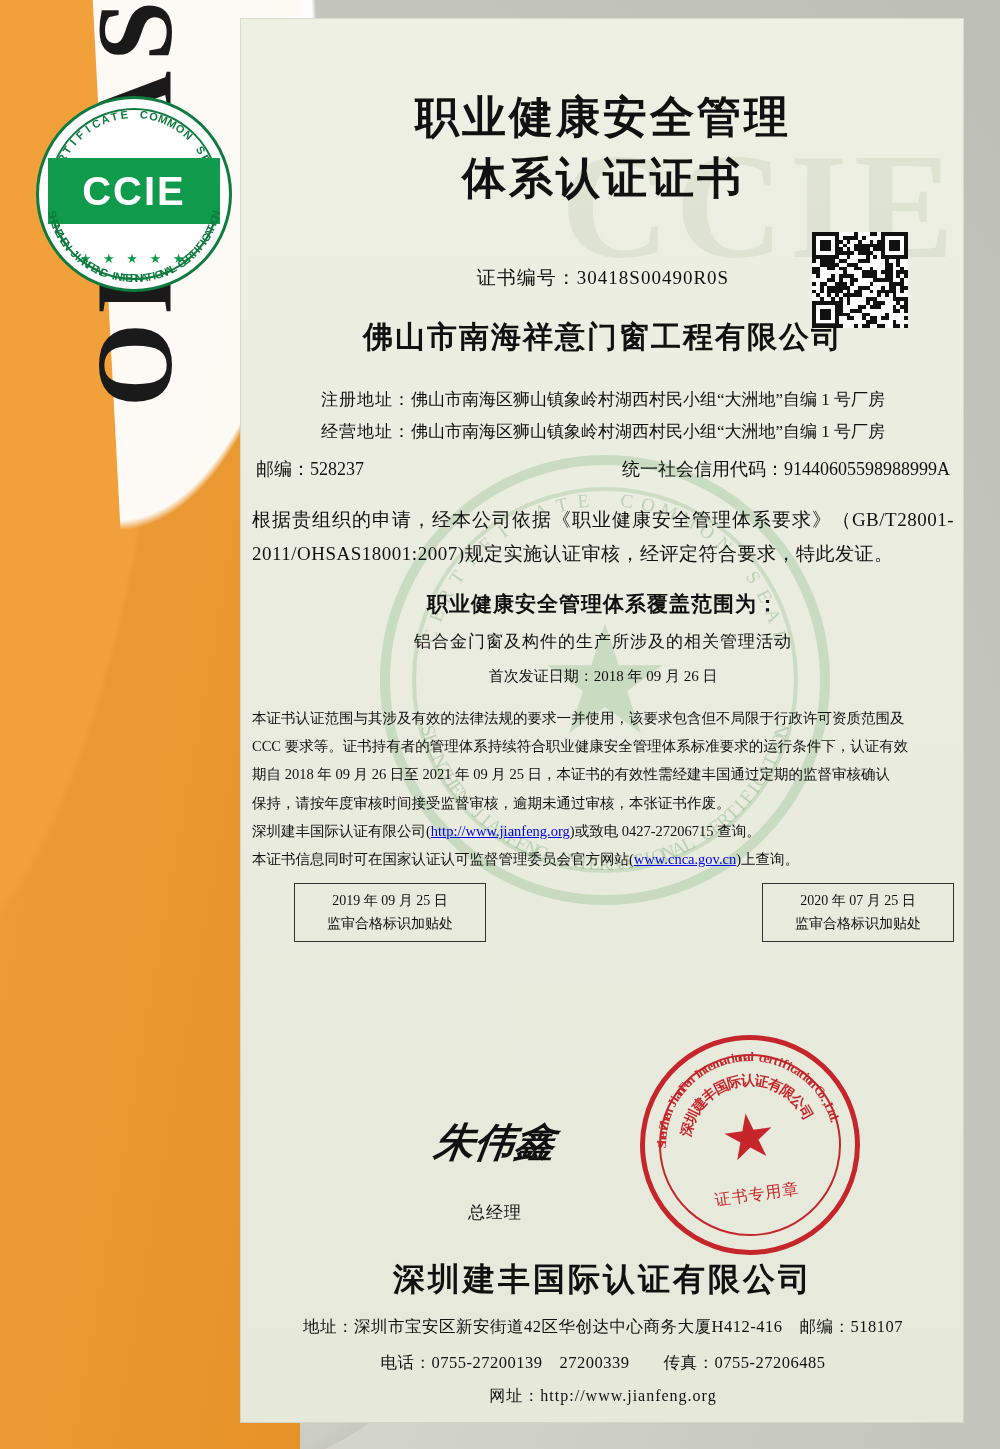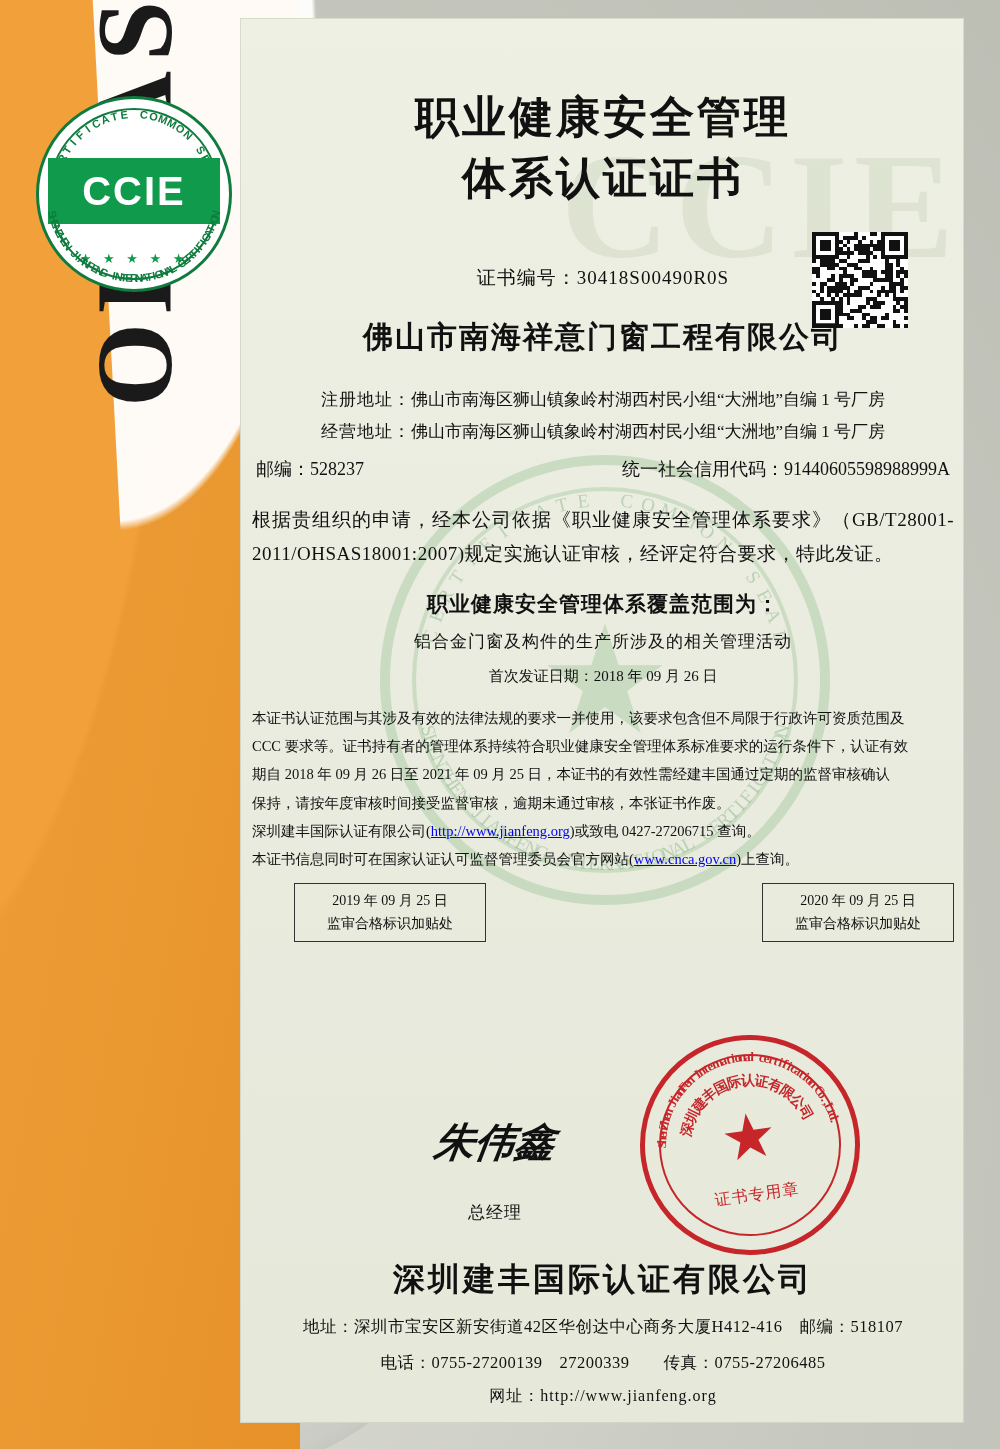--- a/index.html
+++ b/index.html
@@ -793,21 +793,21 @@
         <span>本证书信息同时可在国家认证认可监督管理委员会官方网站(</span><a class="link" href="#">www.cnca.gov.cn</a><span>)上查询。</span>
       </span>
     </div>
 
     <div class="stamp-boxes">
       <div class="stamp-box">
         <div>2019 年 09 月 25 日</div>
         <div>监审合格标识加贴处</div>
       </div>
       <div class="stamp-box">
-        <div>2020 年 09 月 25 日</div>
+        <div>2020 年 07 月 25 日</div>
         <div>监审合格标识加贴处</div>
       </div>
     </div>
   </div>
 
   <div class="sig-area">
     <div class="sig-name">朱伟鑫</div>
     <div class="sig-title">总经理</div>
   </div>
 

